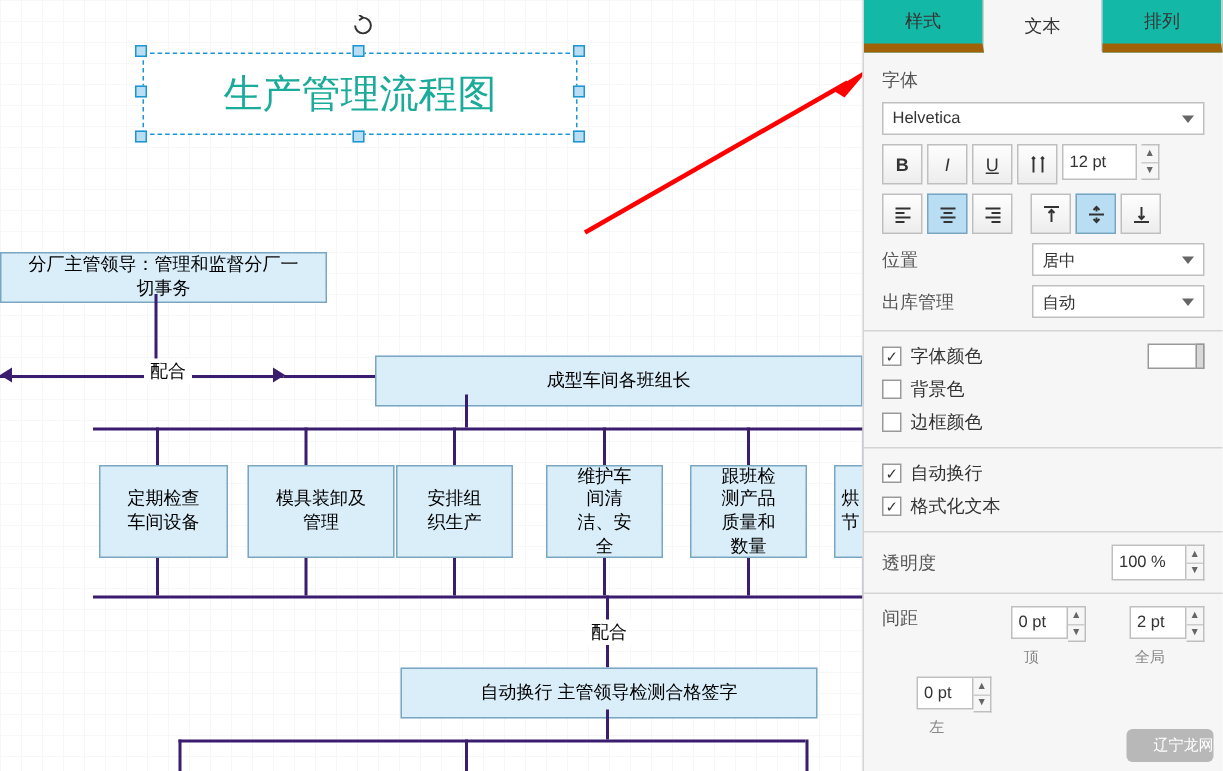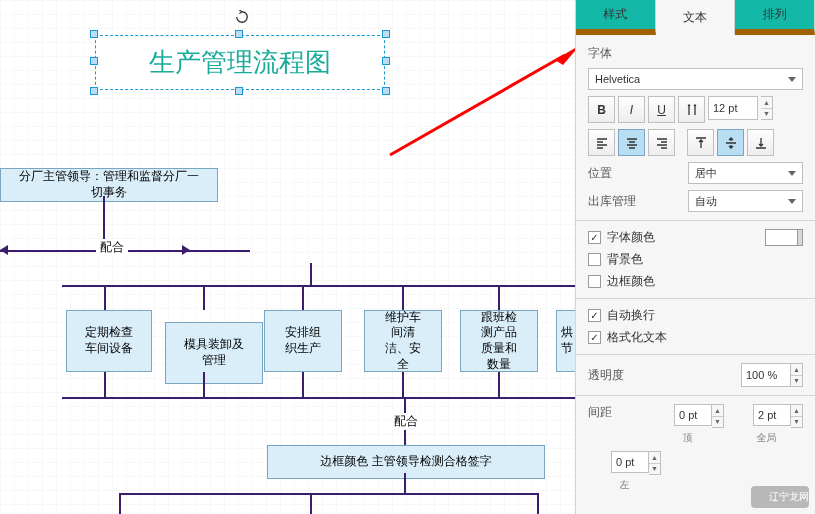--- a/index.html
+++ b/index.html
@@ -97,34 +97,37 @@
   </div>
 
   <div class="conn-v connector" style="left:103px; top:196px; height:54px;"></div>
   <div class="conn-h connector" style="left:0; top:250px; width:189px;"></div>
   <div class="arrow-head" style="left:0; top:245px; border-width:5px 8px 5px 0; border-color:transparent #3a1d6e transparent transparent;"></div>
   <div class="arrow-head" style="left:182px; top:245px; border-width:5px 0 5px 8px; border-color:transparent transparent transparent #3a1d6e;"></div>
   <span class="coop" style="left:96px; top:239px; background:#fff; padding:0 4px;">配合</span>
 
   <div class="conn-h connector" style="left:189px; top:250px; width:61px;"></div>
 
+  <div class="shape" style="left:250px; top:237px; width:325px; height:26px;">
+    <span>成型车间各班组长</span>
+  </div>
 
   <div class="conn-v connector" style="left:310px; top:263px; height:22px;"></div>
   <div class="conn-h connector" style="left:62px; top:285px; width:530px;"></div>
   <div class="conn-v connector" style="left:104px; top:285px; height:25px;"></div>
   <div class="conn-v connector" style="left:203px; top:285px; height:25px;"></div>
   <div class="conn-v connector" style="left:302px; top:285px; height:25px;"></div>
   <div class="conn-v connector" style="left:402px; top:285px; height:25px;"></div>
   <div class="conn-v connector" style="left:498px; top:285px; height:25px;"></div>
   <div class="conn-v connector" style="left:575px; top:285px; height:25px;"></div>
 
   <div class="shape" style="left:66px; top:310px; width:86px; height:62px;">
       <span>定期检查车间设备</span>
     </div>
-  <div class="shape" style="left:165px; top:310px; width:98px; height:62px;margin-top:12px;">
+  <div class="shape" style="left:165px; top:310px; width:98px; height:62px;">
       <span>模具装卸及管理</span>
     </div>
   <div class="shape" style="left:364px; top:310px; width:78px; height:62px;">
       <span>维护车间清洁、安全</span>
     </div>
   <div class="shape" style="left:264px; top:310px; width:78px; height:62px;">
       <span>安排组织生产</span>
     </div>
   <div class="shape" style="left:460px; top:310px; width:78px; height:62px;">
       <span>跟班检测产品质量和数量</span>
@@ -138,21 +141,21 @@
   <div class="conn-v connector" style="left:203px; top:372px; height:25px;"></div>
   <div class="conn-v connector" style="left:302px; top:372px; height:25px;"></div>
   <div class="conn-v connector" style="left:402px; top:372px; height:25px;"></div>
   <div class="conn-v connector" style="left:498px; top:372px; height:25px;"></div>
   <div class="conn-v connector" style="left:575px; top:372px; height:25px;"></div>
   <div class="conn-h connector" style="left:62px; top:397px; width:530px;"></div>
   <div class="conn-v connector" style="left:404px; top:397px; height:48px;"></div>
   <span class="coop" style="left:390px; top:413px; background:#fff; padding:0 4px;">配合</span>
 
   <div class="shape" style="left:267px; top:445px; width:278px; height:28px;">
-    <span>边框颜色   主管领导检测合格签字</span>
+    <span>自动换行   主管领导检测合格签字</span>
   </div>
   <div class="conn-v connector" style="left:404px; top:473px; height:20px;"></div>
   <div class="conn-h connector" style="left:119px; top:493px; width:418px;"></div>
   <div class="conn-v connector" style="left:119px; top:493px; height:21px;"></div>
   <div class="conn-v connector" style="left:310px; top:493px; height:21px;"></div>
   <div class="conn-v connector" style="left:537px; top:493px; height:21px;"></div>
 </div>
 
 <div class="sidebar">
   <div class="tabs">

